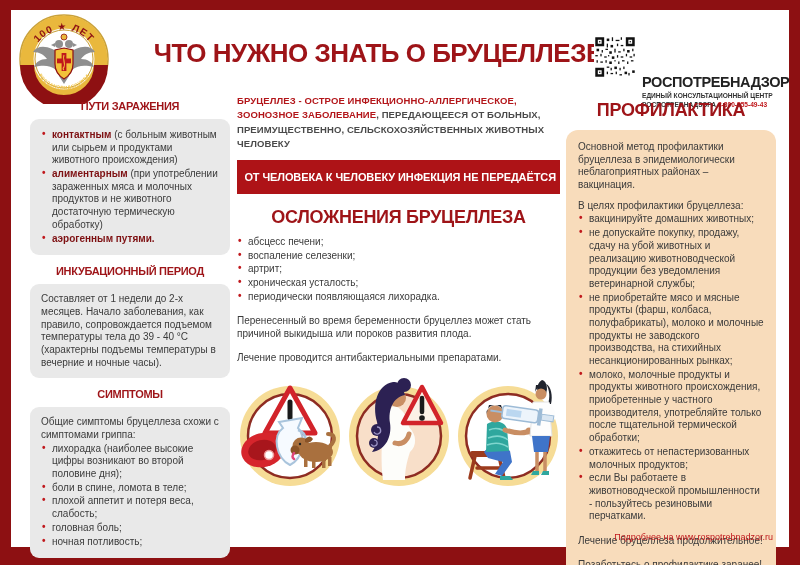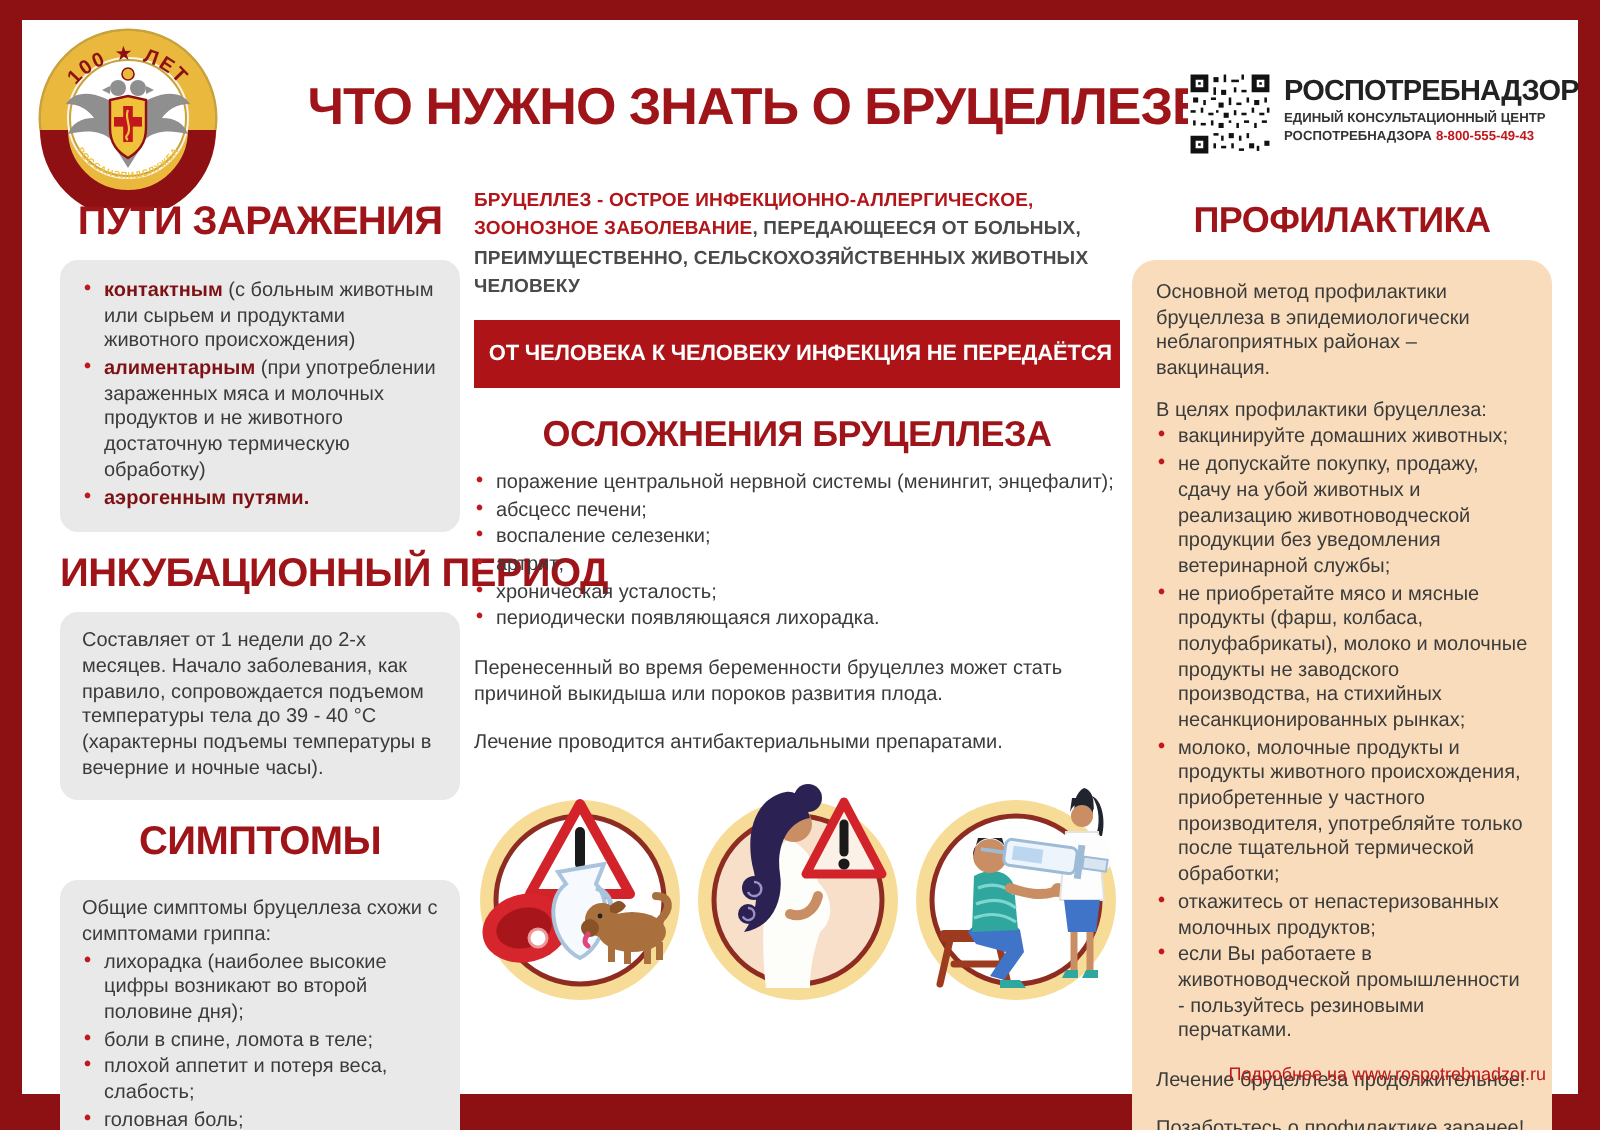--- a/index.html
+++ b/index.html
@@ -18,33 +18,33 @@
   body{font-family:"Liberation Sans","DejaVu Sans",sans-serif;}
   .poster{position:relative;width:800px;height:565px;background:var(--frame);overflow:hidden;}
   .inner{position:absolute;left:11px;top:10px;right:11px;bottom:18px;background:#fff;}
 
   
   .emblem{position:absolute;left:8px;top:4px;width:90px;height:90px;}
   .page-title{position:absolute;left:140px;top:28px;width:470px;text-align:center;
     font-size:26px;font-weight:800;color:var(--head-red);letter-spacing:-0.5px;}
   .agency{position:absolute;left:583px;top:26px;width:186px;display:flex;gap:6px;}
   .agency .qr{flex:0 0 42px;width:42px;height:42px;}
-  .agency .txt{padding-top:2px;}
+  .agency .txt{padding-top:2px;margin-top:36px;}
   .agency-name{font-size:14.5px;font-weight:800;color:#222;letter-spacing:-0.4px;white-space:nowrap;}
   .agency-sub{font-size:6.6px;font-weight:700;color:#333;margin-top:2px;line-height:1.35;}
   .agency-sub .phone{color:var(--bright);margin-left:2px;}
 
   
   .col{position:absolute;top:84px;}
   .col-left{left:19px;width:200px;}
   .col-center{left:226px;width:323px;}
   .col-right{left:555px;width:210px;}
 
   .sec-title{font-weight:800;color:var(--head-red);text-align:center;letter-spacing:-0.3px;}
-  .col-left .sec-title{font-size:20px;white-space:nowrap;margin:10px 0 7px;}
+  .col-left .sec-title{font-size:11px;white-space:nowrap;margin:10px 0 7px;}
   .col-left .sec-title:first-child{margin-top:6px;}
   .col-right .sec-title{font-size:18px;margin:6px 0 9px;}
   .center-title{font-size:18px;margin:13px 0 8px;}
 
   .graybox{background:var(--boxgray);border-radius:9px;padding:9px 11px;color:var(--txt);
     font-size:10px;line-height:1.27;}
   .peachbox{background:var(--peach);border-radius:12px;padding:11px 12px;color:var(--txt);
     font-size:10px;line-height:1.27;}
 
   ul{list-style:none;}
@@ -212,21 +212,20 @@
 
     <div class="col col-center">
       <div class="definition">
         <span class="red">БРУЦЕЛЛЕЗ - ОСТРОЕ ИНФЕКЦИОННО-АЛЛЕРГИЧЕСКОЕ, ЗООНОЗНОЕ ЗАБОЛЕВАНИЕ</span><span class="dark">, ПЕРЕДАЮЩЕЕСЯ ОТ БОЛЬНЫХ, ПРЕИМУЩЕСТВЕННО, СЕЛЬСКОХОЗЯЙСТВЕННЫХ ЖИВОТНЫХ ЧЕЛОВЕКУ</span>
       </div>
 
       <div class="banner">ОТ ЧЕЛОВЕКА К ЧЕЛОВЕКУ ИНФЕКЦИЯ НЕ ПЕРЕДАЁТСЯ</div>
 
       <div class="sec-title center-title">ОСЛОЖНЕНИЯ БРУЦЕЛЛЕЗА</div>
       <ul class="complist">
-        <li>поражение центральной нервной системы (менингит, энцефалит);</li>
         <li>абсцесс печени;</li>
         <li>воспаление селезенки;</li>
         <li>артрит;</li>
         <li>хроническая усталость;</li>
         <li>периодически появляющаяся лихорадка.</li>
       </ul>
       <div class="note">Перенесенный во время беременности бруцеллез может стать причиной выкидыша или пороков развития плода.</div>
       <div class="note">Лечение проводится антибактериальными препаратами.</div>
 
       <div class="circles">

